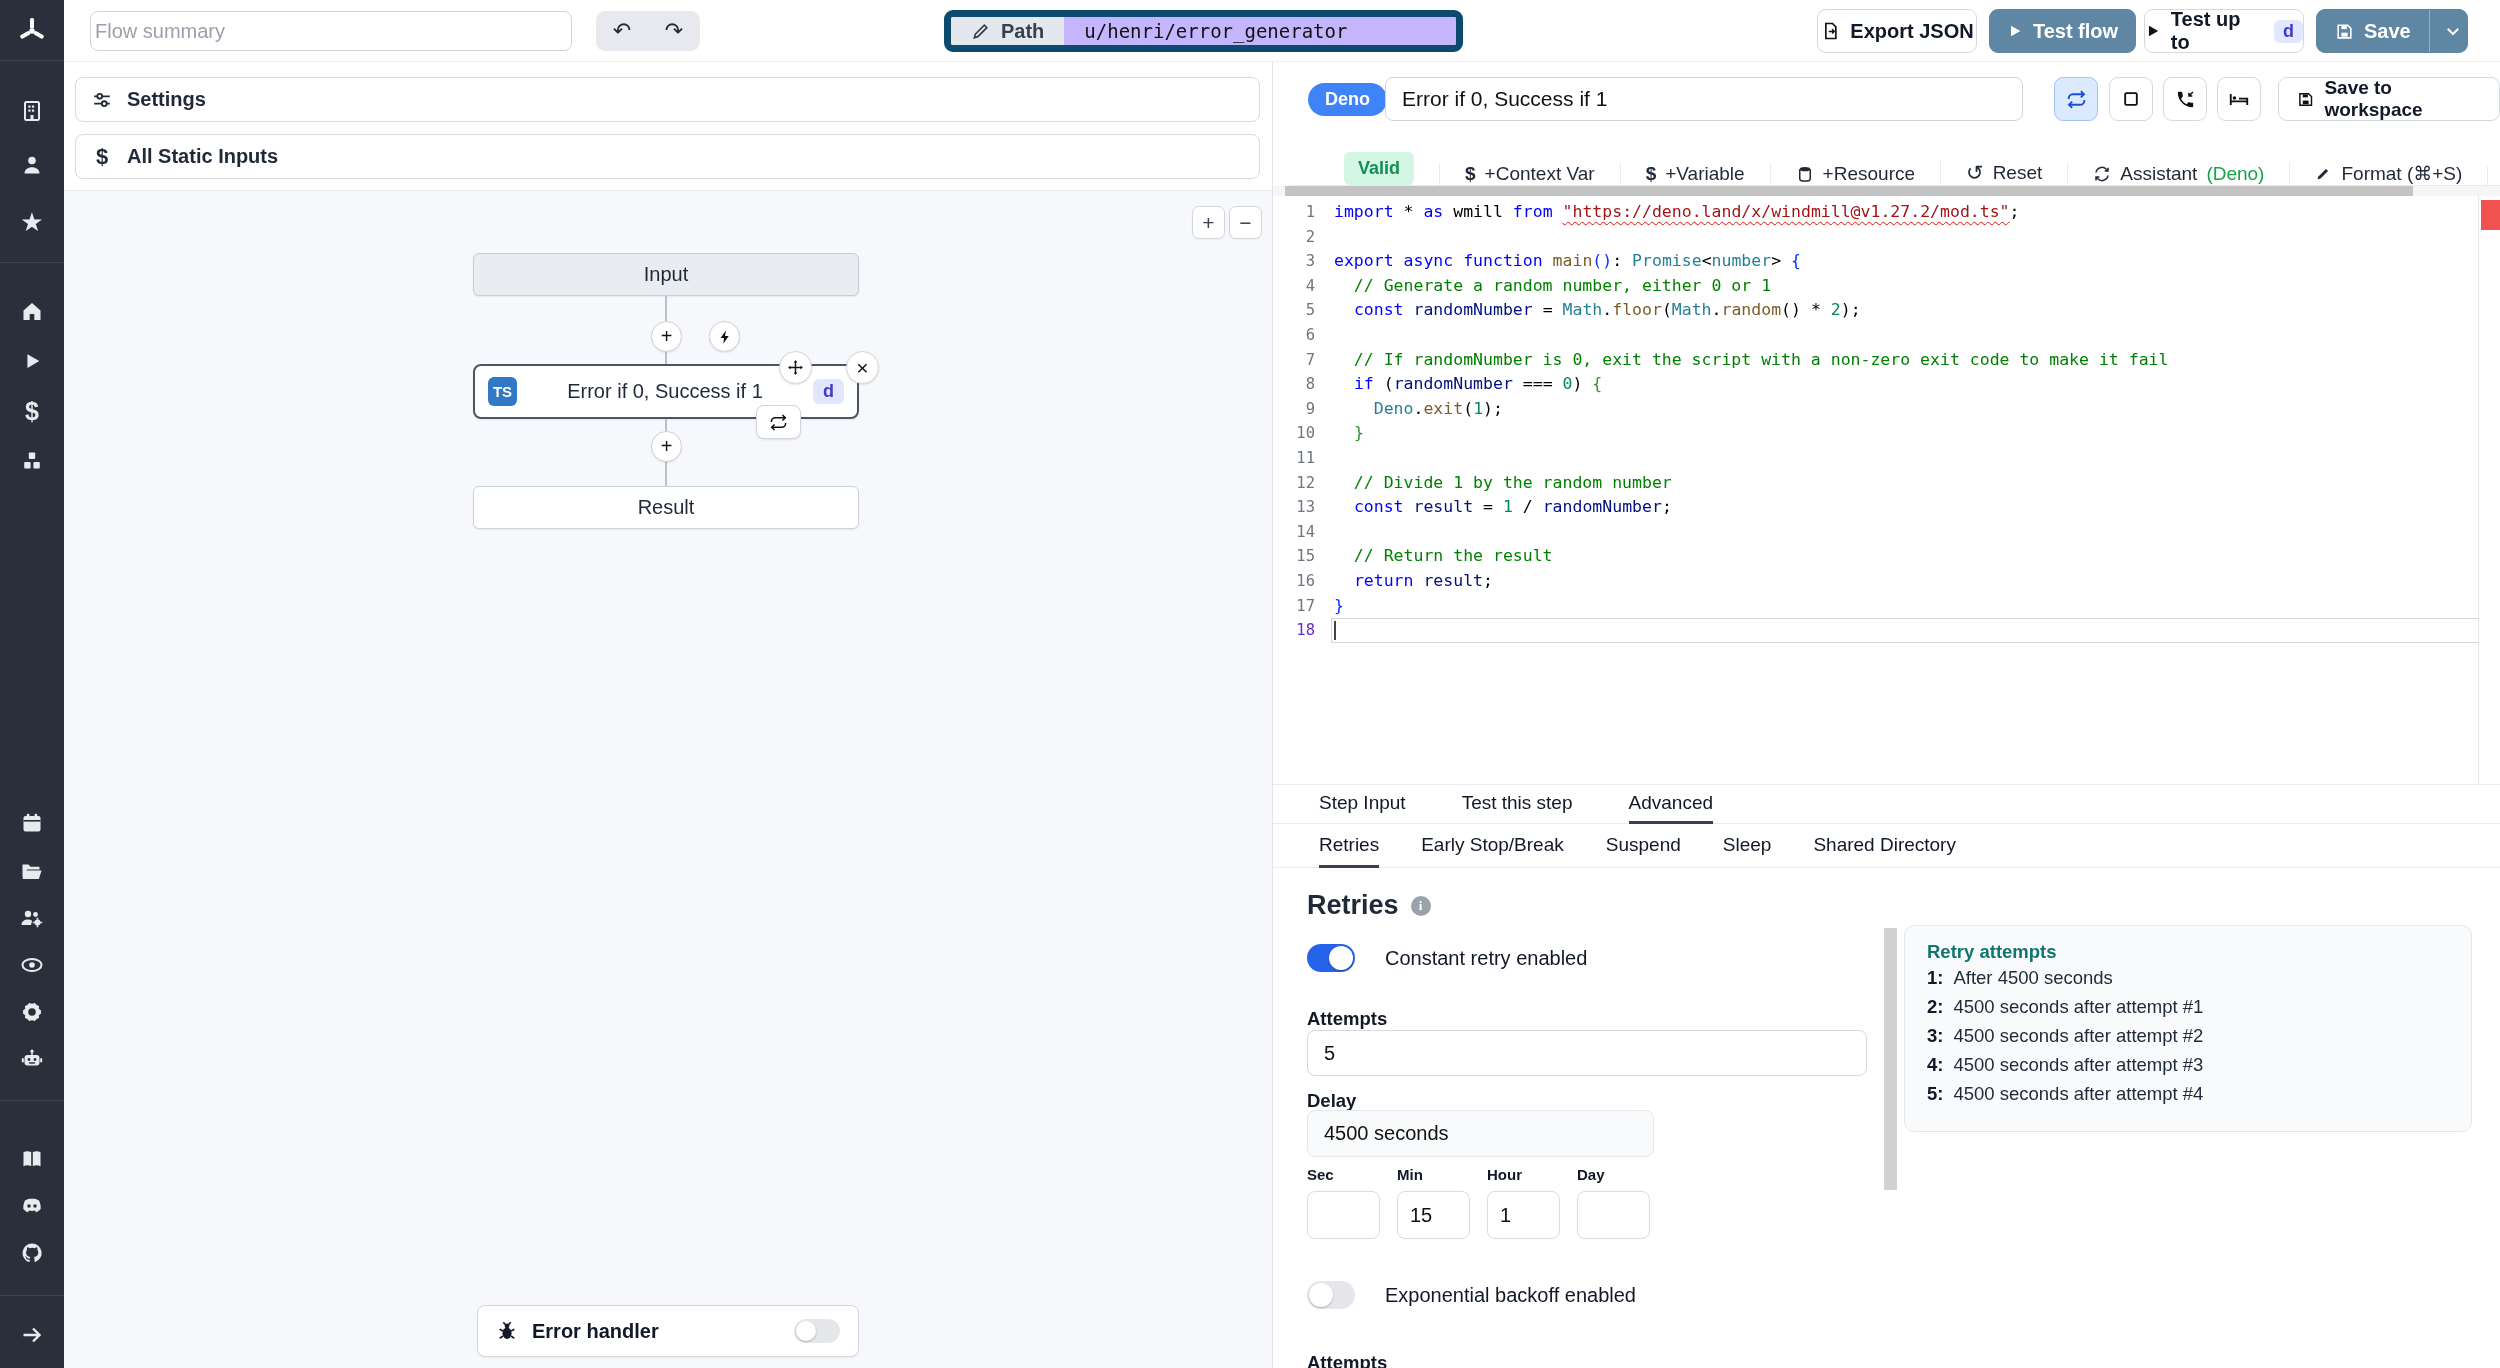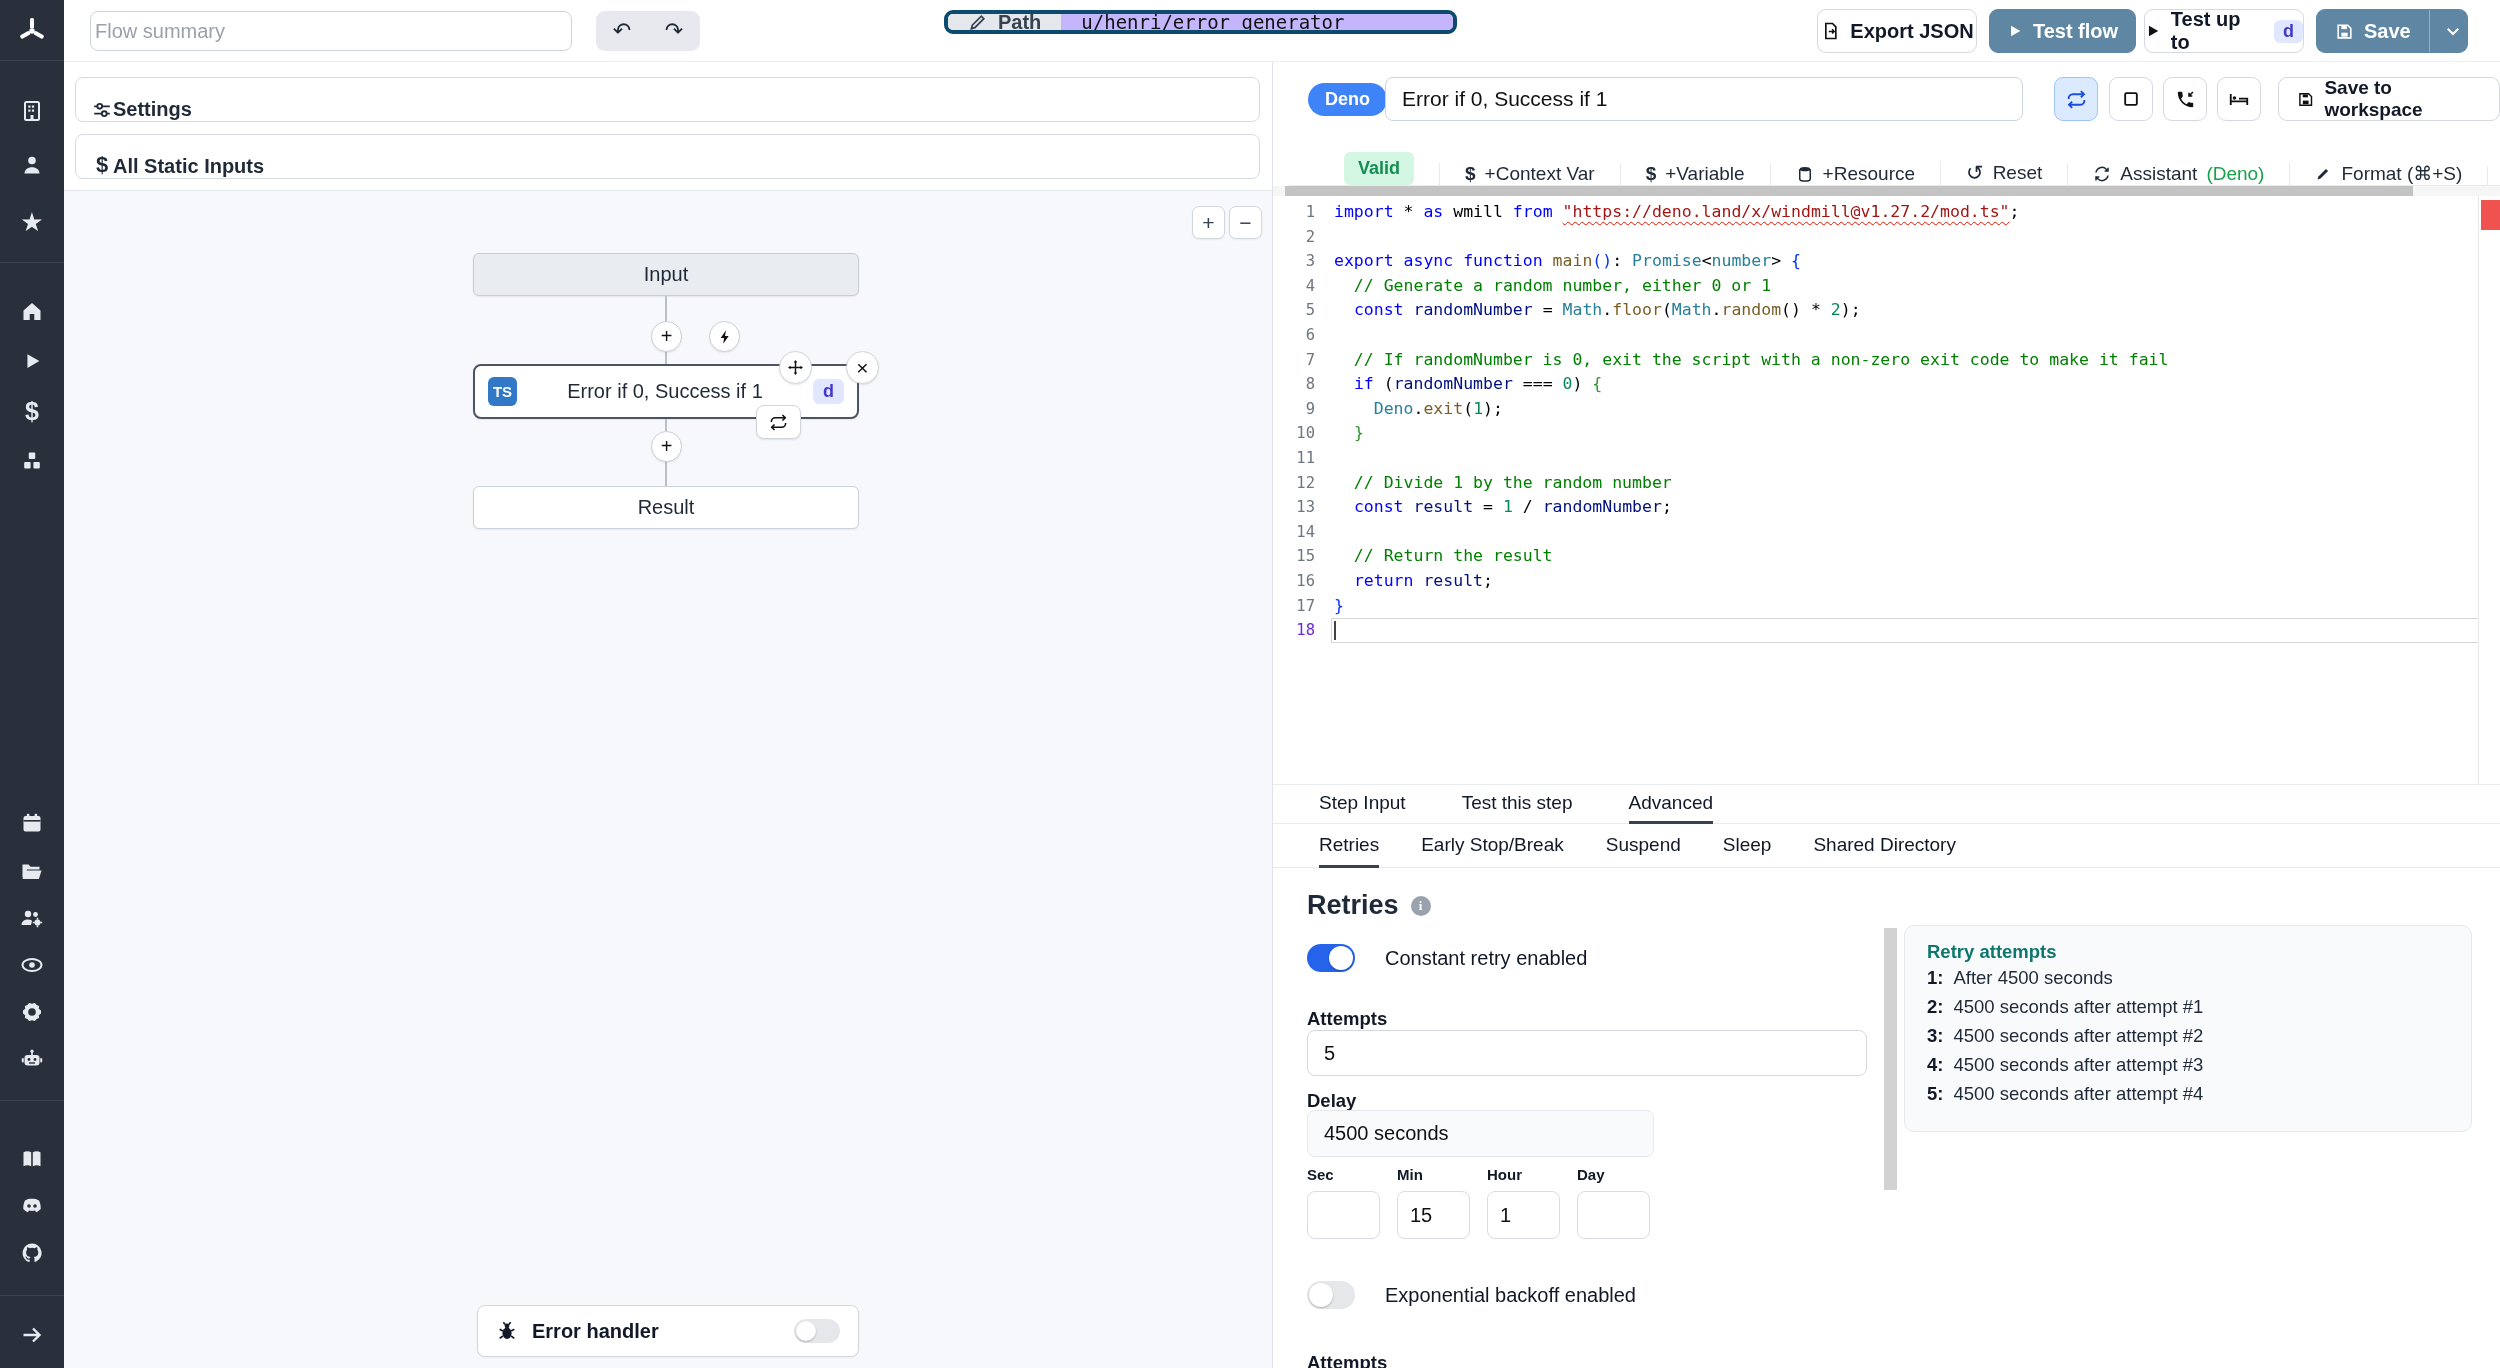--- a/index.html
+++ b/index.html
@@ -13,37 +13,37 @@
     align-items:center;justify-content:center;font-size:22px;cursor:pointer}
   .sb-sep{position:absolute;left:0;width:64px;border-top:1px solid #3c4350}
 
   
   #topbar{position:absolute;left:64px;top:0;width:2436px;height:62px;background:#fff;border-bottom:1px solid #eceef1;z-index:4}
   #flow-summary{position:absolute;left:26px;top:11px;width:482px;height:40px;border:1px solid #cfd4da;border-radius:8px;
     padding:0 4px;font-size:20px;font-family:"Liberation Sans",sans-serif;color:#111}
   #flow-summary::placeholder{color:#9aa1ab}
   #undo-group{position:absolute;left:532px;top:11px;width:104px;height:40px;background:#e7e9ee;border-radius:9px;display:flex}
   .undo-btn{width:52px;height:40px;display:flex;align-items:center;justify-content:center;font-size:22px;color:#1f2937;cursor:pointer}
-  #path-chip{position:absolute;left:880px;top:10px;height:24px;display:flex;border:4px solid #0c4a6e;border-radius:9px;overflow:hidden}
+  #path-chip{position:absolute;left:880px;top:10px;height:42px;display:flex;border:7px solid #0c4a6e;border-radius:9px;overflow:hidden}
   #path-chip .seg1{background:#e4e7eb;display:flex;align-items:center;gap:10px;padding:0 20px;font-weight:700;font-size:20px;color:#374151}
   #path-chip .seg2{background:#c4b5fd;display:flex;align-items:center;padding:0 20px;width:392px;
     font-family:"DejaVu Sans Mono",monospace;font-size:19px;color:#111}
   .tb-btn{position:absolute;top:9px;height:44px;border-radius:9px;display:flex;align-items:center;justify-content:center;
     gap:10px;font-size:20px;font-weight:700;cursor:pointer}
   .tb-white{background:#fff;border:1px solid #d5d9de;color:#111827}
   .tb-blue{background:#5f87a3;color:#fff;border:1px solid #5f87a3}
   .badge-d{background:#e0e7ff;color:#4338ca;border-radius:6px;padding:1px 9px;font-size:18px;font-weight:700}
   #save-split{display:flex;padding:0;overflow:hidden}
   #save-main{display:flex;align-items:center;gap:10px;padding:0 18px;height:100%;border-right:1px solid rgba(255,255,255,.35)}
   #save-caret{width:46px;height:100%;display:flex;align-items:center;justify-content:center}
 
   
   #left{position:absolute;left:64px;top:62px;width:1208px;height:1306px;background:#fff}
   .section-box{position:absolute;left:11px;width:1185px;height:45px;background:#fff;border:1px solid #d7dbe0;border-radius:8px;
-    display:flex;align-items:flex-end;gap:0;padding:0 15px;font-weight:700;font-size:20px;color:#1f2937;cursor:pointer}
+    display:flex;align-items:center;gap:14px;padding:0 15px;font-weight:700;font-size:20px;color:#1f2937;cursor:pointer}
   #graph{position:absolute;left:0;top:128px;width:1208px;height:1178px;background:#f6f8fb;border-top:1px solid #e4e7ec;overflow:hidden}
   .zoombtn{position:absolute;top:15px;width:33px;height:33px;background:#fff;border:1px solid #d2d7dd;border-radius:7px;
     display:flex;align-items:center;justify-content:center;font-size:21px;color:#374151;cursor:pointer;box-shadow:0 1px 2px rgba(0,0,0,.05)}
   .node{position:absolute;left:409px;width:386px;display:flex;align-items:center;justify-content:center;
     font-size:20px;color:#1f2937;border-radius:6px;box-shadow:0 1px 2px rgba(0,0,0,.07);cursor:pointer}
   #node-input{top:62px;height:43px;background:#e9edf1;border:1px solid #c7cdd4}
   #node-result{top:295px;height:43px;background:#fff;border:1px solid #ccd2d9}
   #node-step{top:173px;height:55px;background:#fff;border:2px solid #4b5563;border-radius:8px;justify-content:flex-start;
     padding:0 13px;gap:12px}
   .vline{position:absolute;left:601px;width:2px;background:#b9c0c8}

